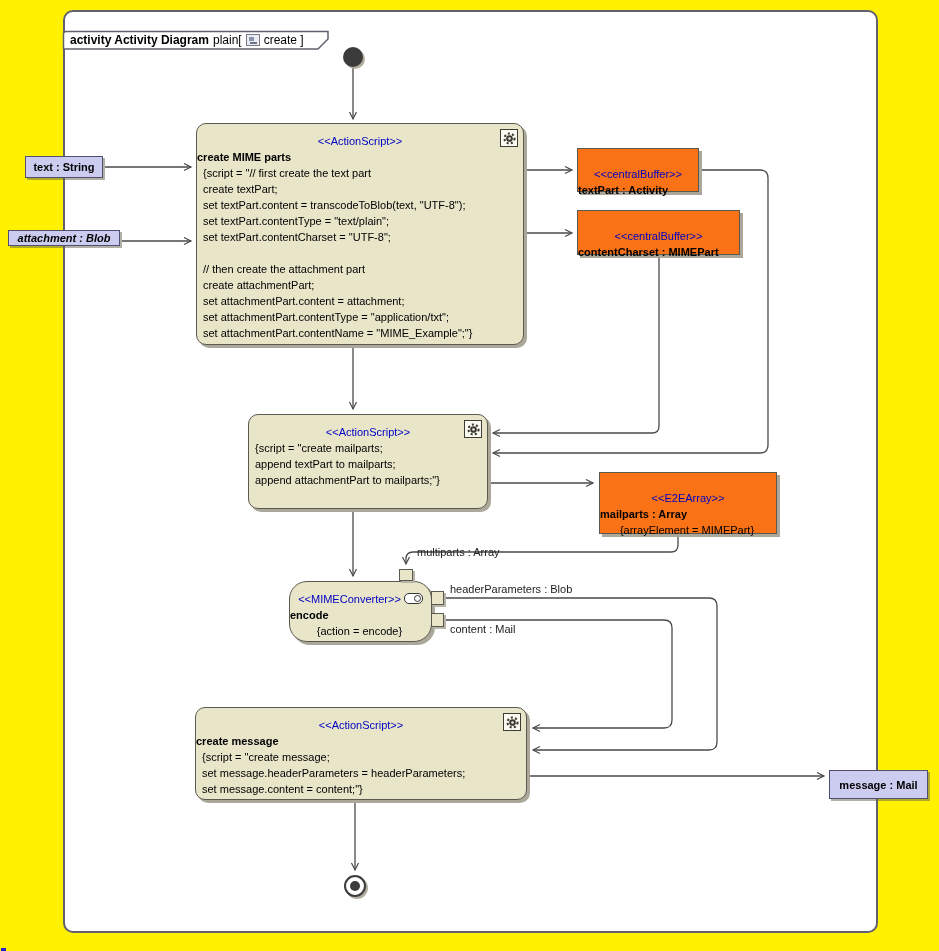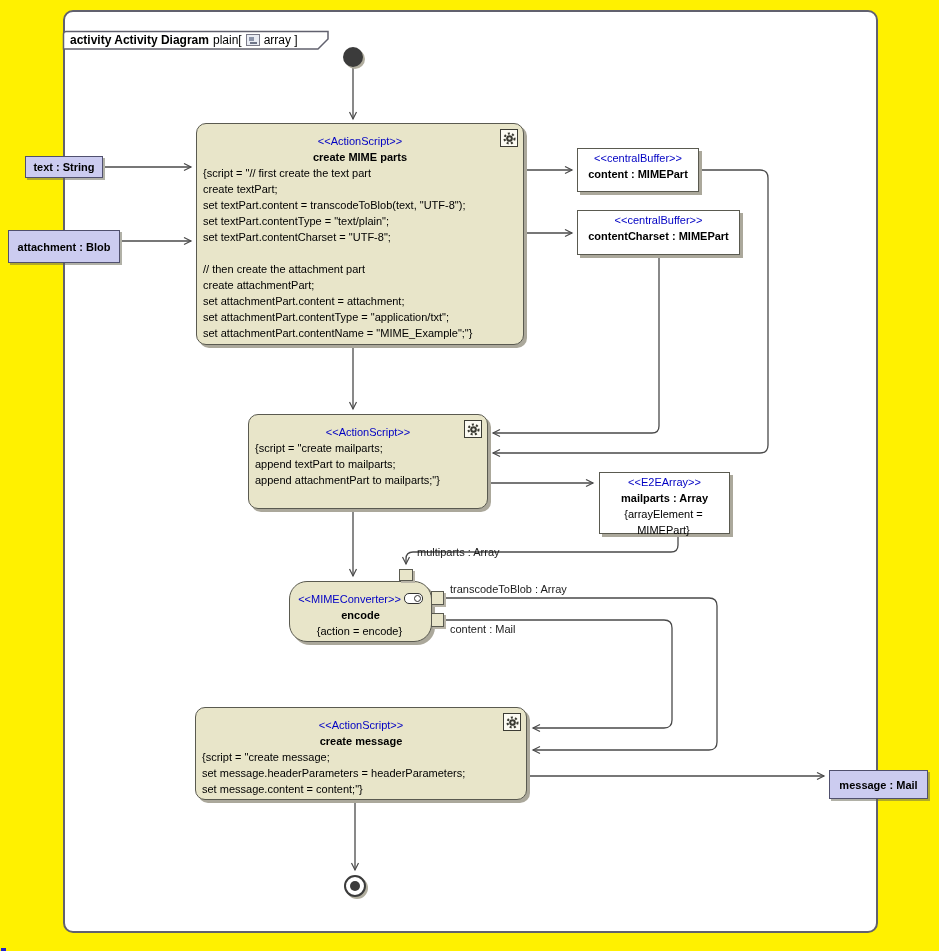--- a/index.html
+++ b/index.html
@@ -12,24 +12,24 @@
   .tab-text{position:absolute;left:8px;top:0;height:19px;display:flex;align-items:center;gap:4px;
             font-size:12px;white-space:nowrap;}
   .tab-bold{font-weight:bold;}
   .tab-icon{display:inline-block;width:14px;height:12px;border:1px solid #7a7a88;background:#e9ecf3;
             position:relative;box-sizing:border-box;}
   .tab-icon::before{content:"";position:absolute;left:2px;top:2px;width:5px;height:4px;background:#8b93a8;}
   .tab-icon::after{content:"";position:absolute;left:3px;bottom:1px;width:7px;height:2px;background:#6d7487;}
   .edges{position:absolute;left:0;top:0;pointer-events:none;}
   .action{position:absolute;background:#E8E5C9;border:1.5px solid #5a5a50;border-radius:10px;
           box-shadow:3px 3px 0 #aba89b;box-sizing:border-box;padding-top:9px;}
-  .buffer{position:absolute;background:#ffffff;border:1.5px solid #5a5a50;
-          box-shadow:3px 3px 0 #aba89b;box-sizing:border-box;padding-top:1px;}
+  .buffer{position:absolute;background:#f97316;border:1.5px solid #5a5a50;
+          box-shadow:3px 3px 0 #aba89b;box-sizing:border-box;padding-top:17px;}
   .stereo{color:#0000C3;text-align:center;font-size:11px;line-height:16px;white-space:nowrap;}
-  .node-name{font-weight:bold;text-align:center;font-size:11px;line-height:16px;}
+  .node-name{font-weight:bold;font-size:11px;line-height:16px;}
   .node-body{font-size:11px;line-height:16px;white-space:pre-line;padding-left:6px;padding-right:2px;}
   .node-body.center{text-align:center;padding-left:0;}
   .gear{position:absolute;right:5px;top:5px;width:18px;height:18px;border:1.5px solid #3c3c34;
         background:#fbfaf2;box-sizing:border-box;display:flex;align-items:center;justify-content:center;}
   .conv-icon{display:inline-block;width:17px;height:9px;border:1.2px solid #333;border-radius:5px;
              position:relative;vertical-align:-1px;margin-left:3px;background:#fff;}
   .conv-icon::after{content:"";position:absolute;right:1px;top:1px;width:5px;height:5px;
                     border:1px solid #333;border-radius:50%;}
   .objnode{position:absolute;background:#CCCCF0;border:1.5px solid #50506e;
            box-shadow:2px 2px 0 rgba(100,100,80,0.5);box-sizing:border-box;font-weight:bold;
@@ -53,21 +53,21 @@
   <div class="frame"></div>
 
   <div class="tab">
     <svg width="272" height="21">
       <path d="M1.5,19 L1.5,4 Q1.5,1.5 4,1.5 L266,1.5 L266,9 L256,19 Z" fill="#ffffff" stroke="#61616e" stroke-width="1.5"></path>
     </svg>
     <div class="tab-text">
       <span class="tab-bold">activity Activity Diagram</span>
       <span>plain[</span>
       <span class="tab-icon"></span>
-      <span>array ]</span>
+      <span>create ]</span>
     </div>
   </div>
 
   <svg class="edges" width="939" height="951">
     <defs>
       <marker id="arr" markerWidth="12" markerHeight="12" refX="8" refY="4.5" orient="auto" markerUnits="userSpaceOnUse">
         <path d="M1,1 L8,4.5 L1,8" fill="none" stroke="#4a4a4a" stroke-width="1.2"></path>
       </marker>
     </defs>
     <g fill="none" stroke="#4a4a4a" stroke-width="1.3">
@@ -150,46 +150,46 @@
       <svg width="13" height="13" viewBox="0 0 14 14">
         <circle cx="7" cy="7" r="5.4" fill="none" stroke="#3a3a32" stroke-width="2.2" stroke-dasharray="2.2 2.4"></circle>
         <circle cx="7" cy="7" r="3.6" fill="#3a3a32"></circle>
         <circle cx="7" cy="7" r="1.4" fill="#efeee4"></circle>
       </svg>
     </div>
   </div>
 
   <div class="buffer" style="left:577px;top:148px;width:122px;height:44px;">
     <div class="stereo">&lt;&lt;centralBuffer&gt;&gt;</div>
-    <div class="node-name">content : MIMEPart</div>
+    <div class="node-name">textPart : Activity</div>
   </div>
 
   <div class="buffer" style="left:577px;top:210px;width:163px;height:45px;">
     <div class="stereo">&lt;&lt;centralBuffer&gt;&gt;</div>
     <div class="node-name">contentCharset : MIMEPart</div>
   </div>
 
-  <div class="buffer" style="left:599px;top:472px;width:131px;height:62px;">
+  <div class="buffer" style="left:599px;top:472px;width:178px;height:62px;">
     <div class="stereo">&lt;&lt;E2EArray&gt;&gt;</div>
     <div class="node-name">mailparts : Array</div>
     <div class="node-body center">{arrayElement = MIMEPart}</div>
   </div>
 
   <div class="objnode" style="left:25px;top:156px;width:78px;height:22px;">
     <span>text : String</span>
   </div>
-  <div class="objnode" style="left:8px;top:230px;width:112px;height:33px;">
+  <div class="objnode" style="left:8px;top:230px;width:112px;height:16px;font-style:italic;">
     <span>attachment : Blob</span>
   </div>
   <div class="objnode" style="left:829px;top:770px;width:99px;height:29px;">
     <span>message : Mail</span>
   </div>
 
   <div class="edge-label" style="left:417px;top:546px;">multiparts : Array</div>
-  <div class="edge-label" style="left:450px;top:583px;">transcodeToBlob : Array</div>
+  <div class="edge-label" style="left:450px;top:583px;">headerParameters : Blob</div>
   <div class="edge-label" style="left:450px;top:623px;">content : Mail</div>
 
   <div class="final">
     <div class="final-dot"></div>
   </div>
 
   <div class="artifact"></div>
 </div>
 
 </body></html>

